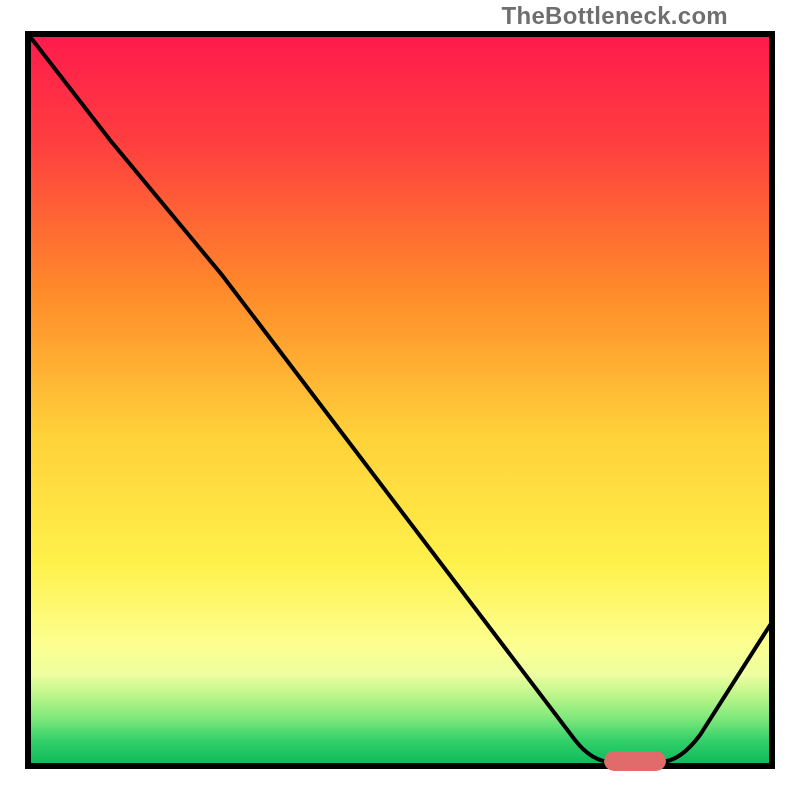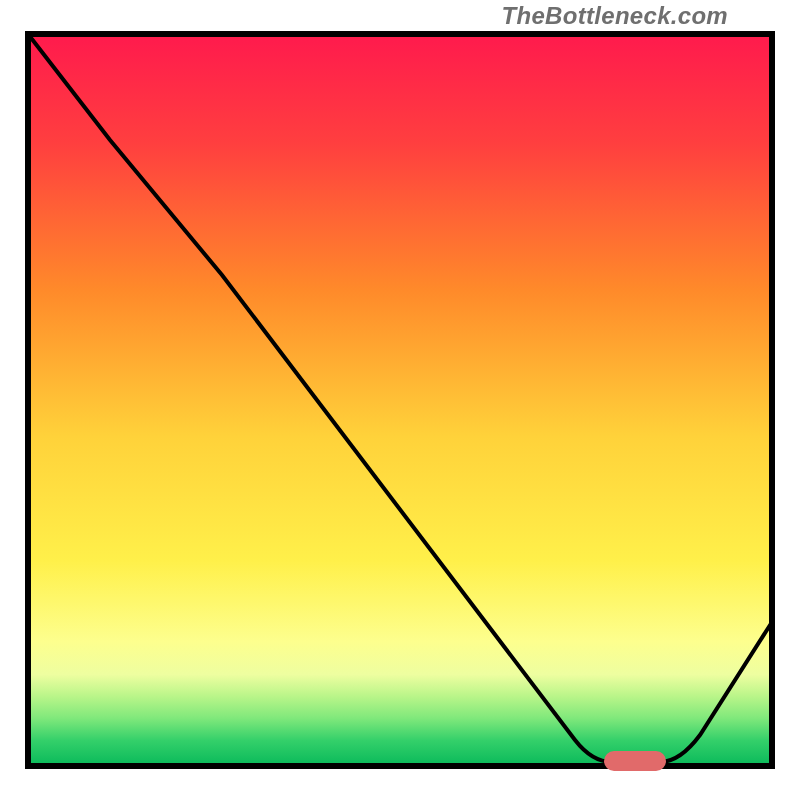--- a/index.html
+++ b/index.html
@@ -8,21 +8,20 @@
     width: 800px;
     height: 800px;
     background: #ffffff;
     font-family: Arial, Helvetica, sans-serif;
     overflow: hidden;
   }
   .frame {
     position: relative;
     width: 738px;
     height: 800px;
-    font-style: italic;
   }
   .attribution {
     position: absolute;
     top: 2px;
     right: 10px;
     font-size: 24px;
     font-weight: 600;
     color: #6f6f6f;
     letter-spacing: 0.3px;
     z-index: 10;

